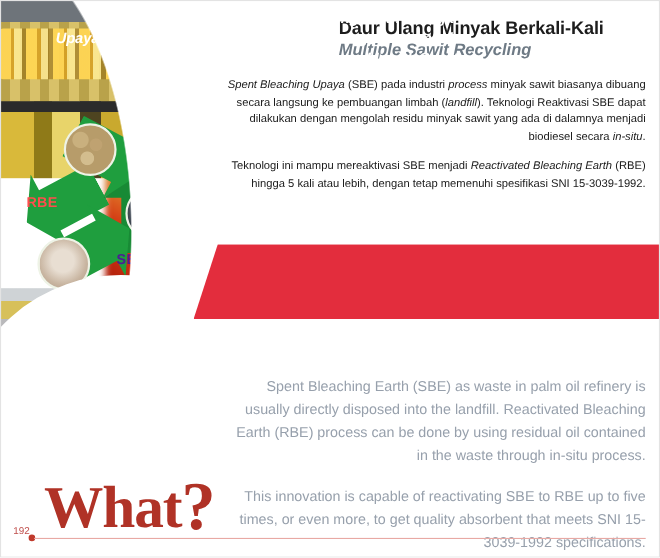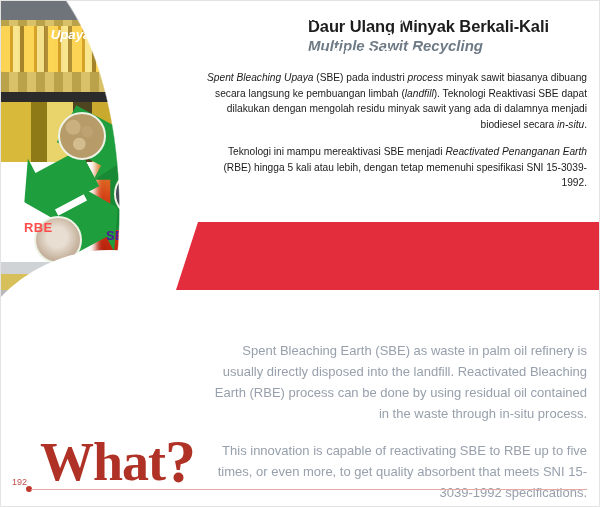--- a/index.html
+++ b/index.html
@@ -102,21 +102,21 @@
       radial-gradient(circle at 30% 30%,#c9b07e 0 16%,transparent 18%),
       radial-gradient(circle at 62% 40%,#bfa271 0 14%,transparent 16%),
       radial-gradient(circle at 44% 68%,#d3bd8e 0 15%,transparent 17%),
       #b79c6a;}
   .m-sbe{left:96px;top:66px;background:
       radial-gradient(circle at 45% 45%,#5b6470 0 38%,#3c444e 60%,#2b323a 100%);}
   .m-rbe{left:16px;top:112px;background:
       radial-gradient(circle at 48% 44%,#e8ded2 0 30%,#c9b6a2 62%,#a8907a 100%);}
   .tag{position:absolute;font-weight:bold;font-size:13px;letter-spacing:.3px;}
   .t-fbe{left:105px;top:26px;color:#7ddc5c;}
-  .t-rbe{left:6px;top:72px;color:#ff4d4d;margin-top:44px;}
+  .t-rbe{left:6px;top:72px;color:#ff4d4d;}
   .t-sbe{left:88px;top:124px;color:#4c1d95;}
 
   
   .sweep{
     position:absolute;left:-40px;top:250px;width:300px;height:300px;
     background:#fff;border-radius:50%;
     transform:rotate(-8deg);
   }
 
   
@@ -224,21 +224,21 @@
 
   <div class="header">
     <div class="title-block">
       <div class="title-id">Daur Ulang Minyak Berkali-Kali</div>
       <div class="title-en">Multiple Sawit Recycling</div>
     </div>
   </div>
 
   <div class="body-id">
     <p><em>Spent Bleaching Upaya</em> (SBE) pada industri <em>process</em> minyak sawit biasanya dibuang secara langsung ke pembuangan limbah (<em>landfill</em>). Teknologi Reaktivasi SBE dapat dilakukan dengan mengolah residu minyak sawit yang ada di dalamnya menjadi biodiesel secara <em>in-situ</em>.</p>
-    <p>Teknologi ini mampu mereaktivasi SBE menjadi <em>Reactivated Penanganan Earth</em> (RBE) hingga 5 kali atau lebih, dengan tetap memenuhi spesifikasi SNI 15-3039-1992.</p>
+    <p>Teknologi ini mampu mereaktivasi SBE menjadi <em>Reactivated Bleaching Earth</em> (RBE) hingga 5 kali atau lebih, dengan tetap memenuhi spesifikasi SNI 15-3039-1992.</p>
   </div>
 
   <div class="banner"></div>
   <div class="banner-text">
     <div>Teknologi Reaktivasi Bleaching Earth sebagai</div>
     <div>Upaya Efisiensi Bahan Penolong dan Penanganan Limbah</div>
     <div>Industri Refinery Minyak Sawit</div>
   </div>
 
   <div class="body-en">

